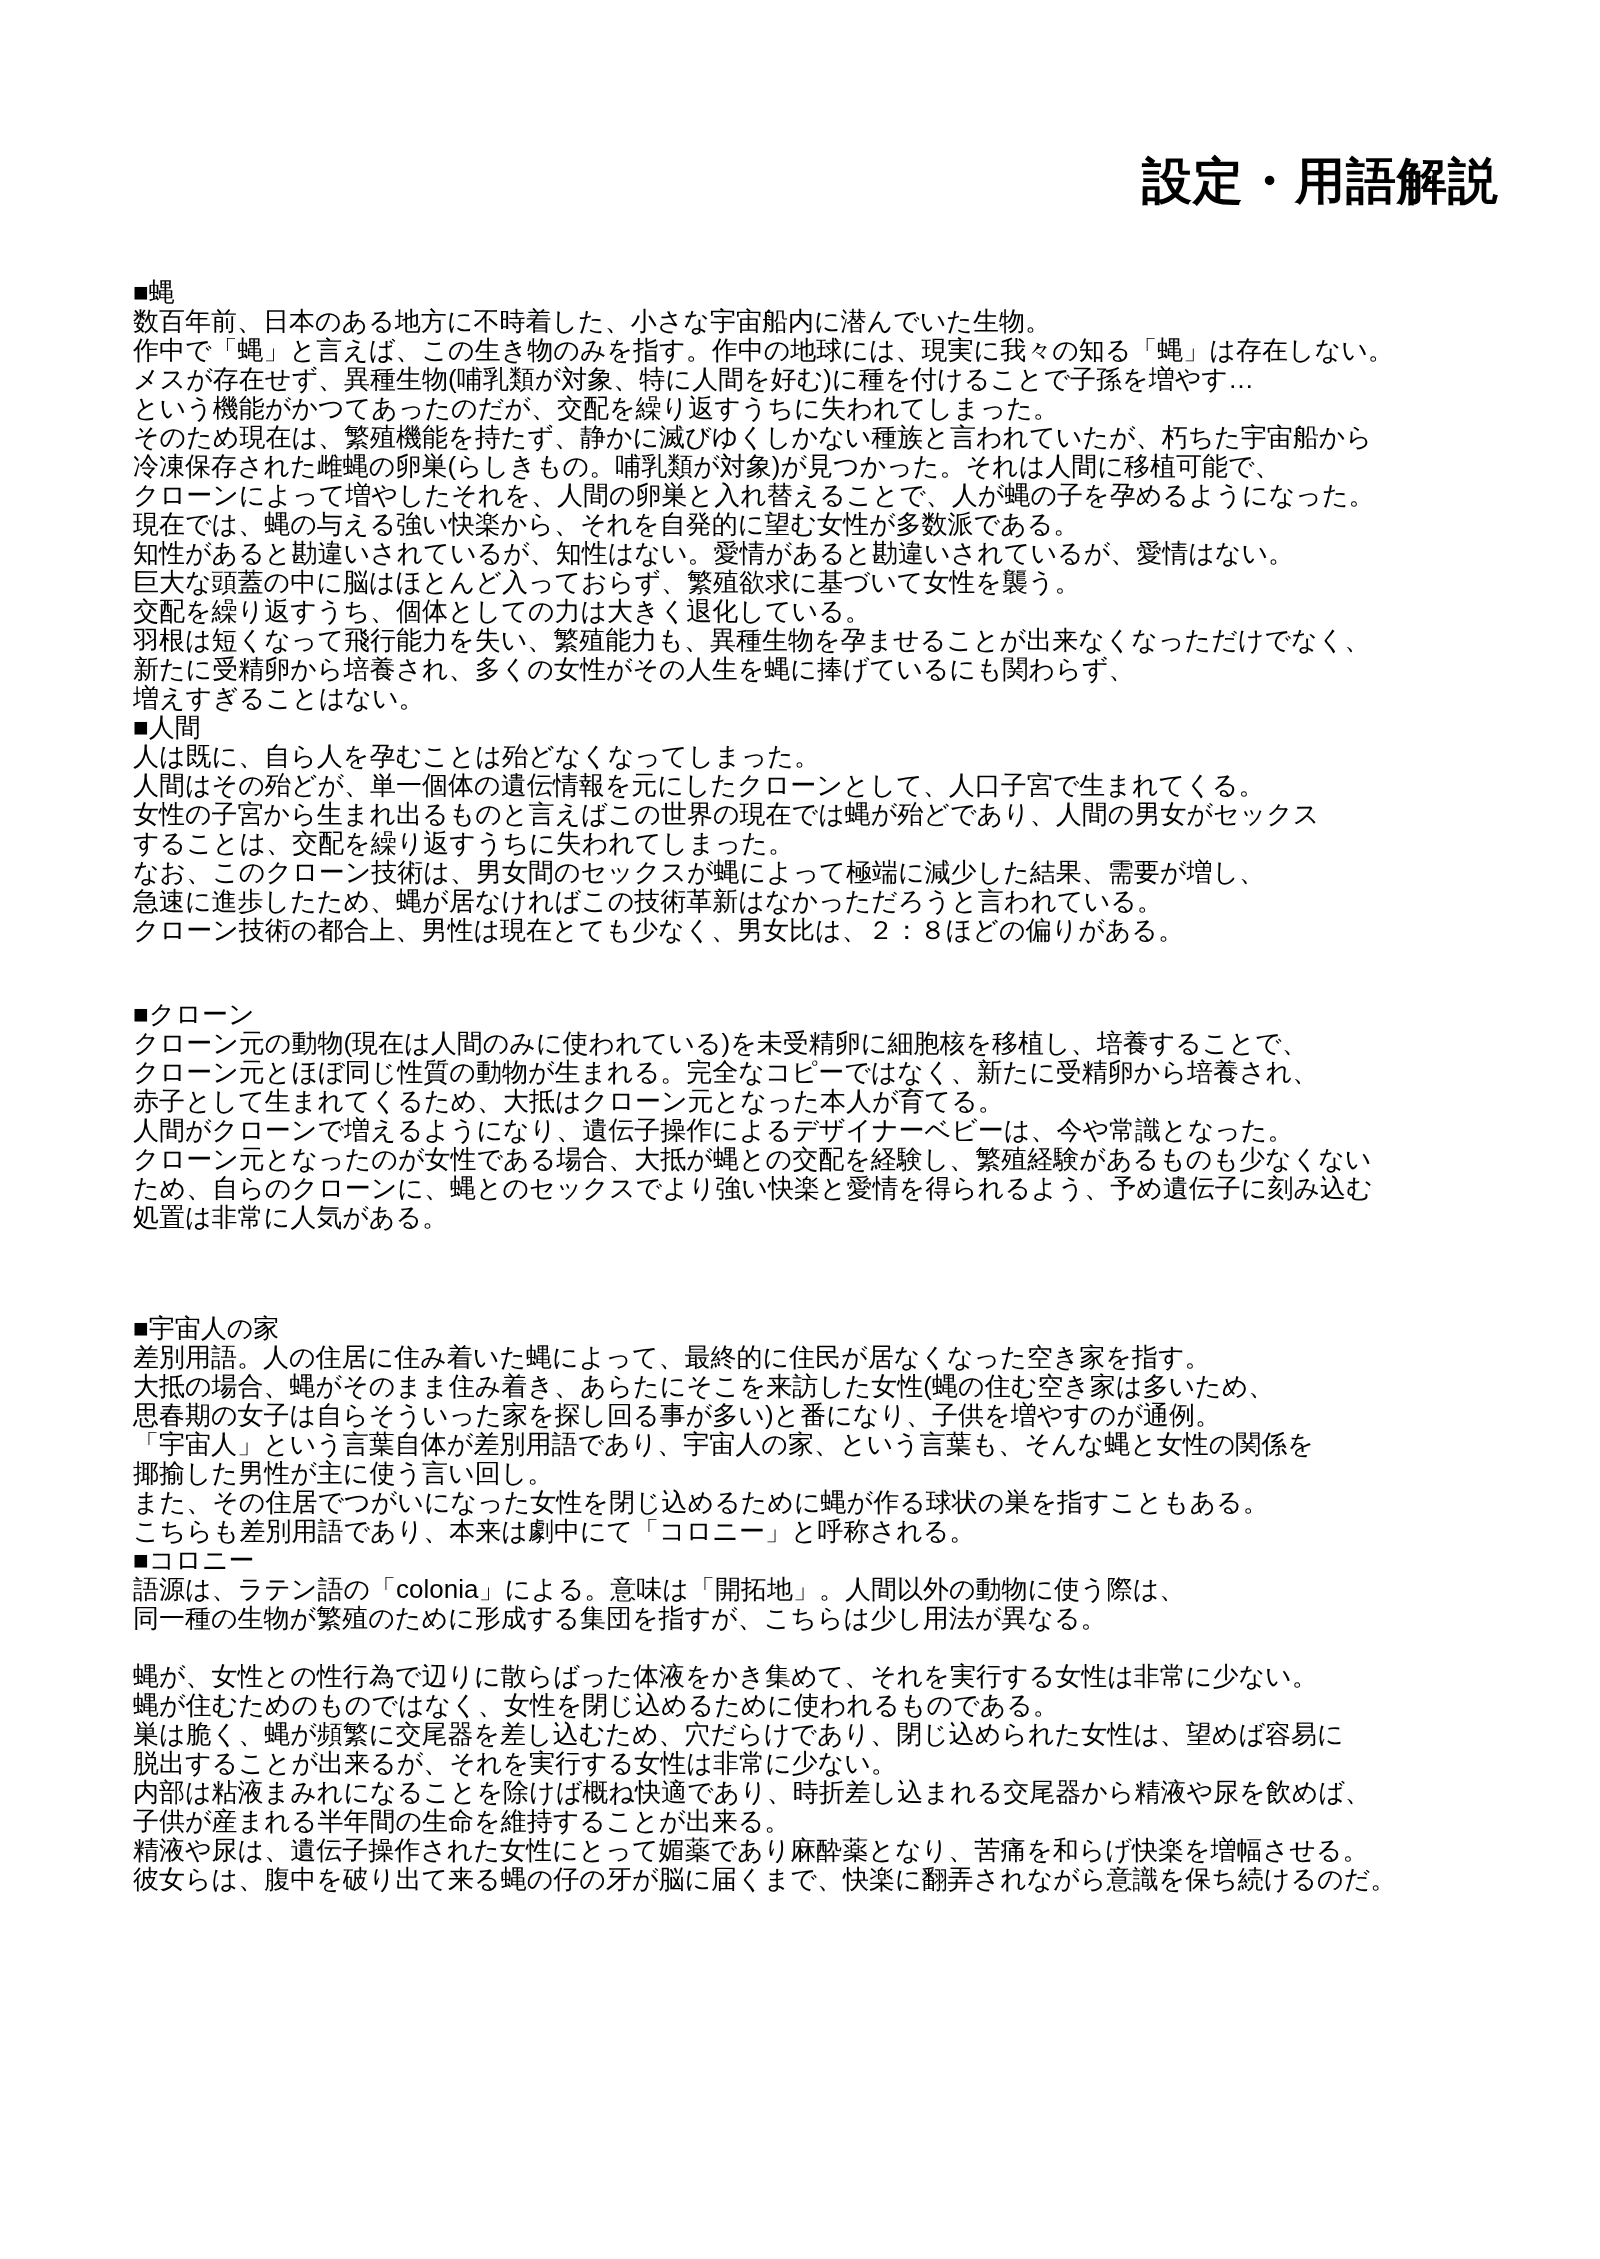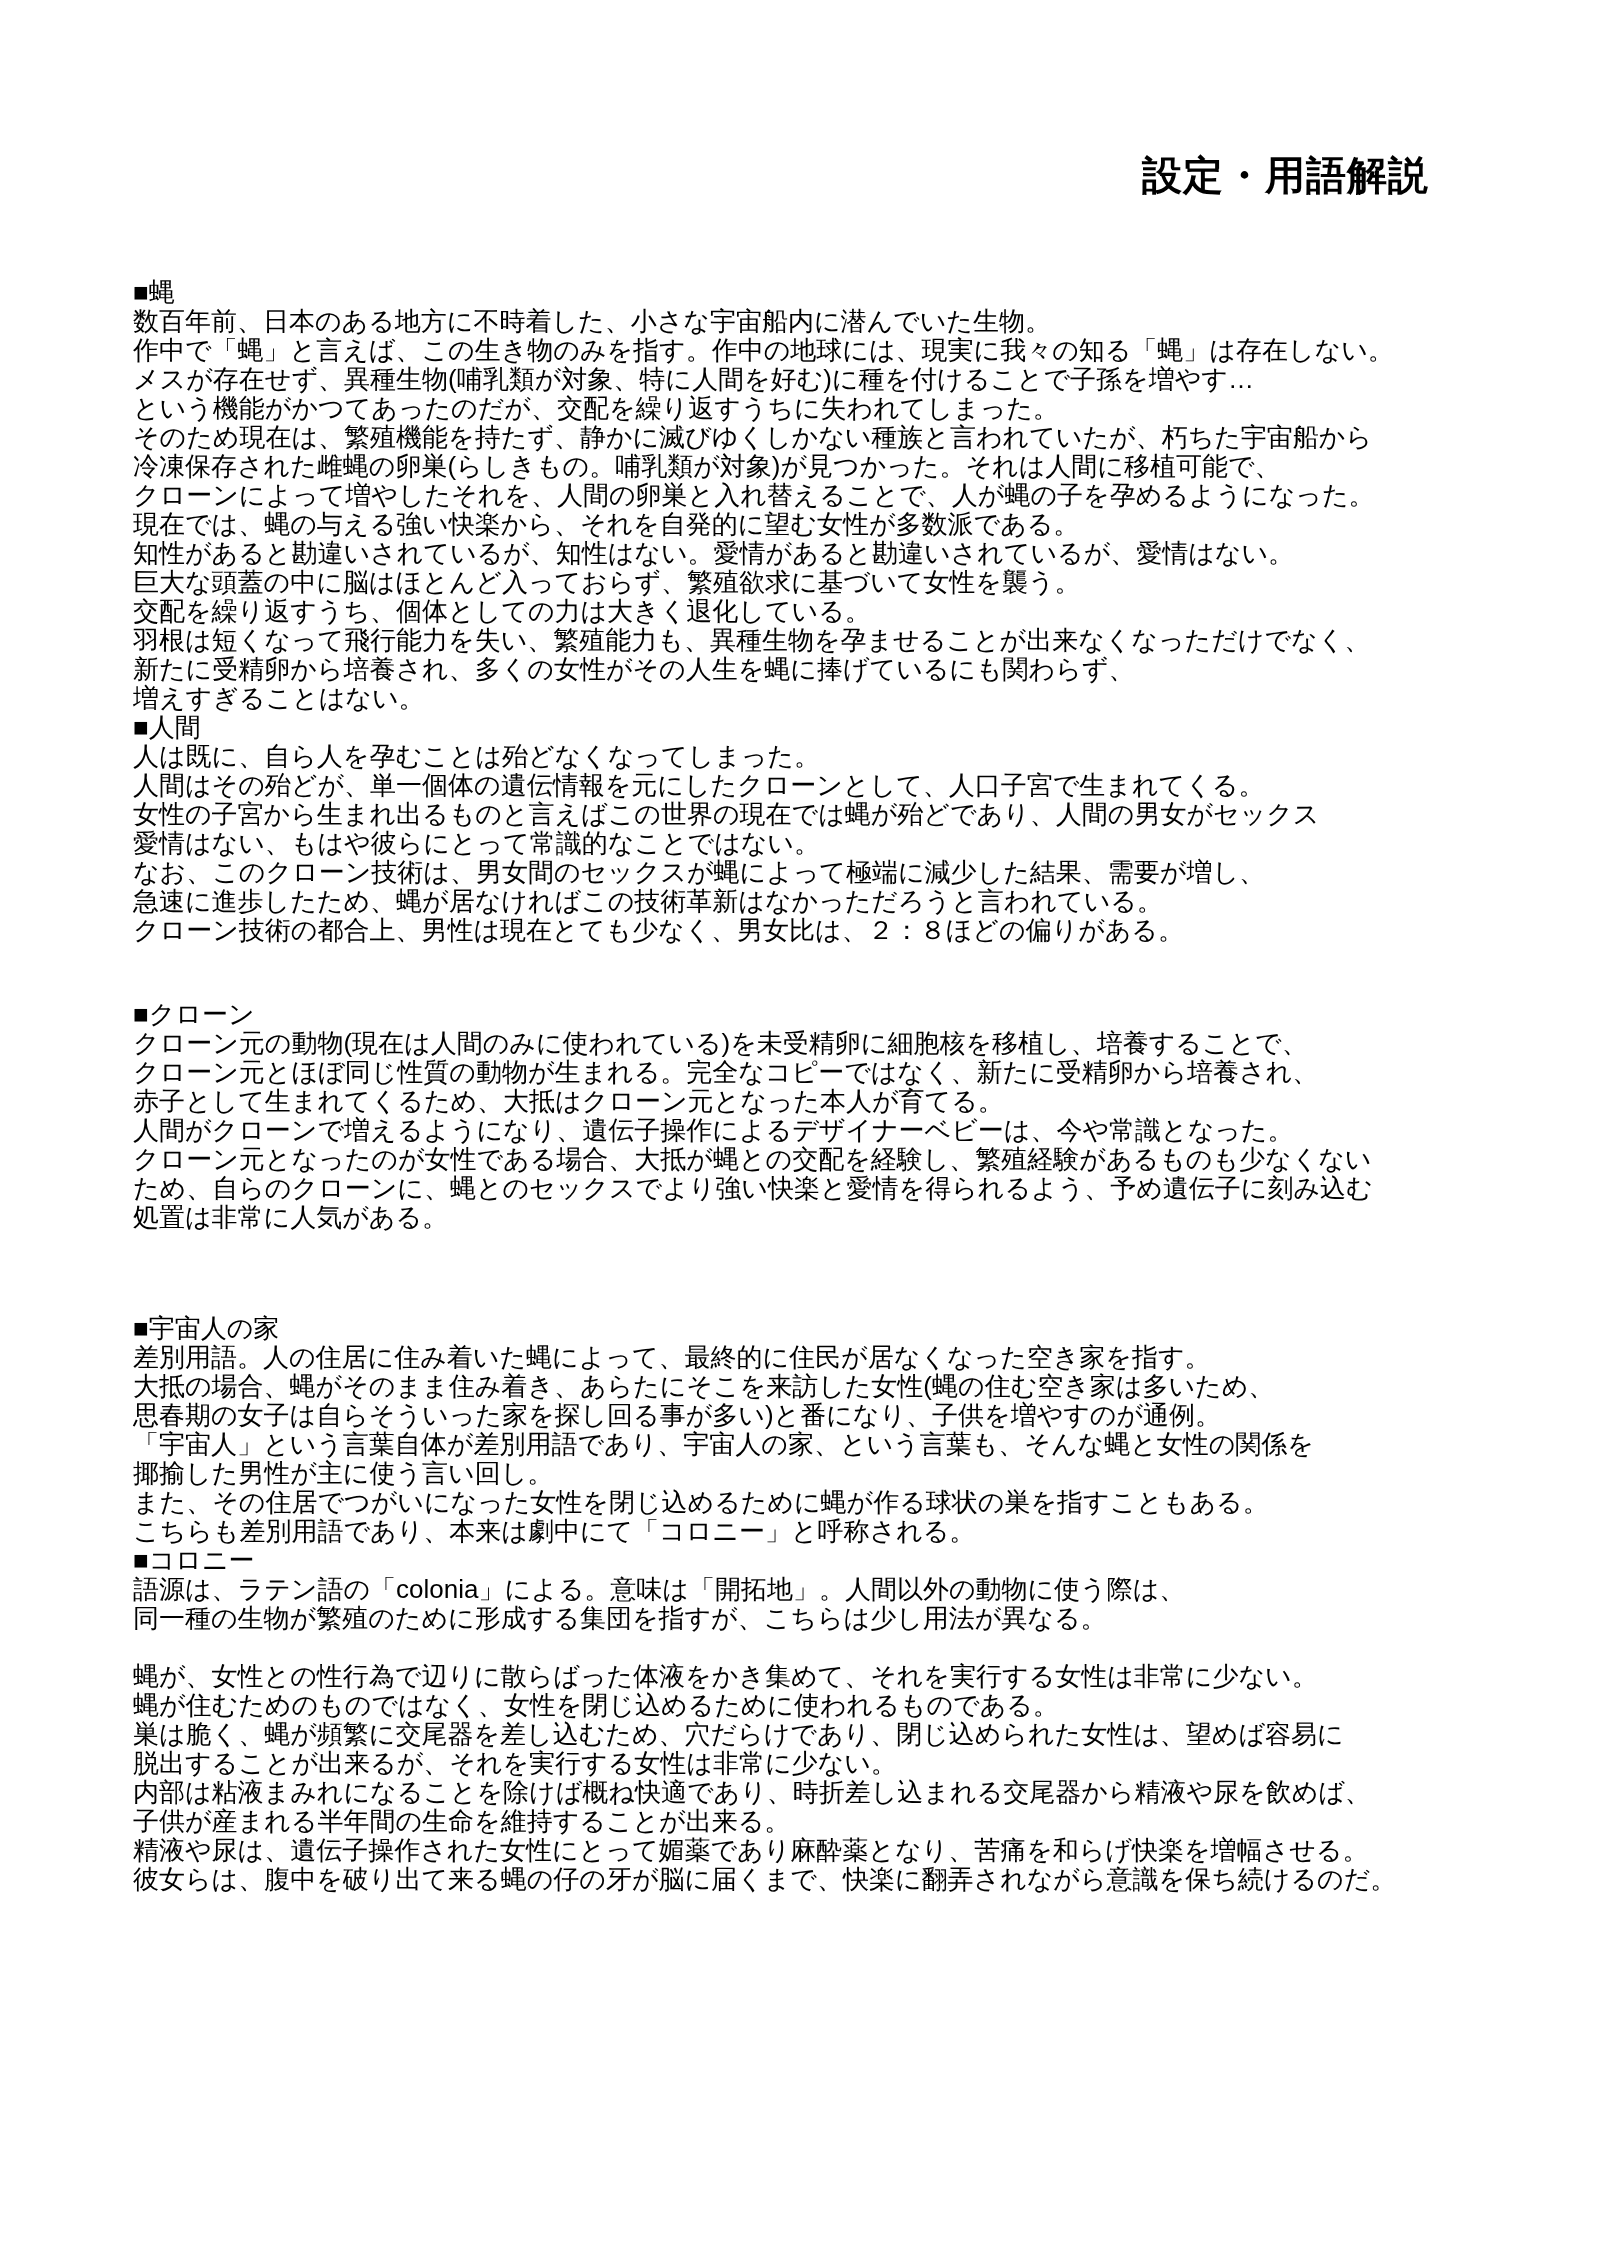--- a/index.html
+++ b/index.html
@@ -13,21 +13,21 @@
     height: 2259px;
     background: #ffffff;
     color: #000000;
     font-family: "Liberation Sans", sans-serif;
     overflow: hidden;
   }
   .doc-title {
     position: absolute;
     left: 1142px;
     top: 148px;
-    font-size: 40px;
+    font-size: 50px;
     font-weight: 700;
     letter-spacing: 1px;
     white-space: nowrap;
   }
   .content {
     position: absolute;
     left: 133px;
     top: 278px;
     width: 1420px;
     font-size: 26px;
@@ -68,21 +68,21 @@
       <div class="line">羽根は短くなって飛行能力を失い、繁殖能力も、異種生物を孕ませることが出来なくなっただけでなく、</div>
       <div class="line">新たに受精卵から培養され、多くの女性がその人生を蝿に捧げているにも関わらず、</div>
       <div class="line">増えすぎることはない。</div>
     </section>
 
     <section style="">
       <div class="section-heading">■人間</div>
       <div class="line">人は既に、自ら人を孕むことは殆どなくなってしまった。</div>
       <div class="line">人間はその殆どが、単一個体の遺伝情報を元にしたクローンとして、人口子宮で生まれてくる。</div>
       <div class="line">女性の子宮から生まれ出るものと言えばこの世界の現在では蝿が殆どであり、人間の男女がセックス</div>
-      <div class="line">愛情はない、もはや彼らにとって常識的なことではない。</div>
+      <div class="line">することは、交配を繰り返すうちに失われてしまった。</div>
       <div class="line">なお、このクローン技術は、男女間のセックスが蝿によって極端に減少した結果、需要が増し、</div>
       <div class="line">急速に進歩したため、蝿が居なければこの技術革新はなかっただろうと言われている。</div>
       <div class="line">クローン技術の都合上、男性は現在とても少なく、男女比は、２：８ほどの偏りがある。</div>
     </section>
 
     <section style="margin-top:55px">
       <div class="section-heading">■クローン</div>
       <div class="line">クローン元の動物(現在は人間のみに使われている)を未受精卵に細胞核を移植し、培養することで、</div>
       <div class="line">クローン元とほぼ同じ性質の動物が生まれる。完全なコピーではなく、新たに受精卵から培養され、</div>
       <div class="line">赤子として生まれてくるため、大抵はクローン元となった本人が育てる。</div>

